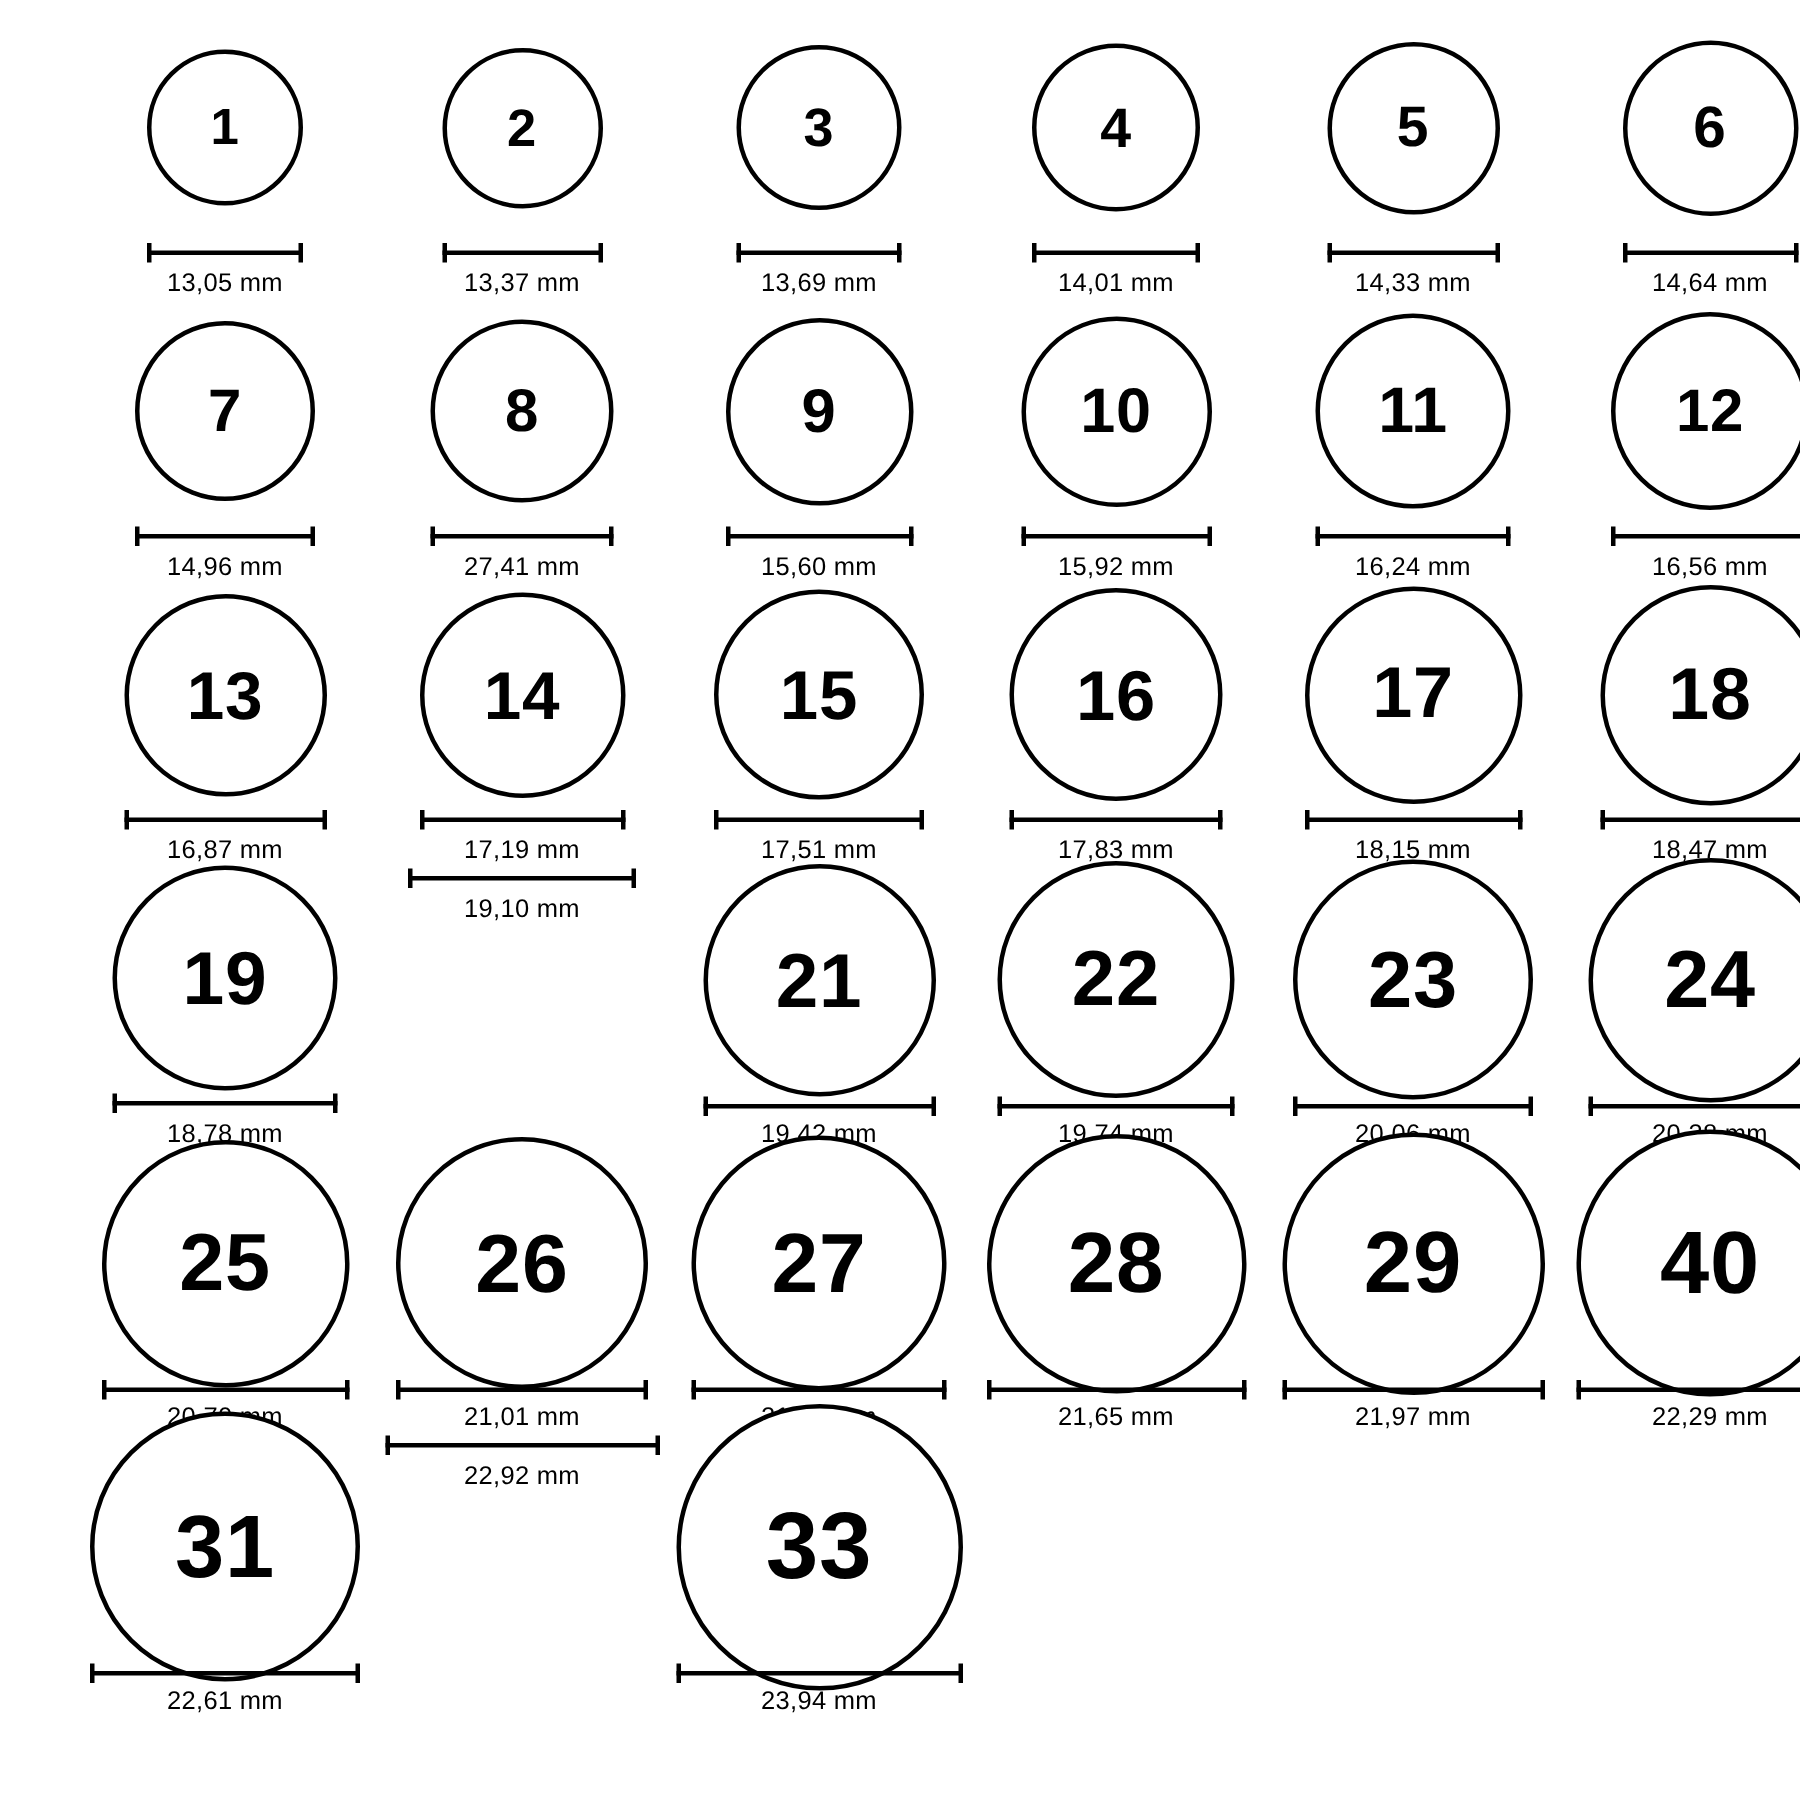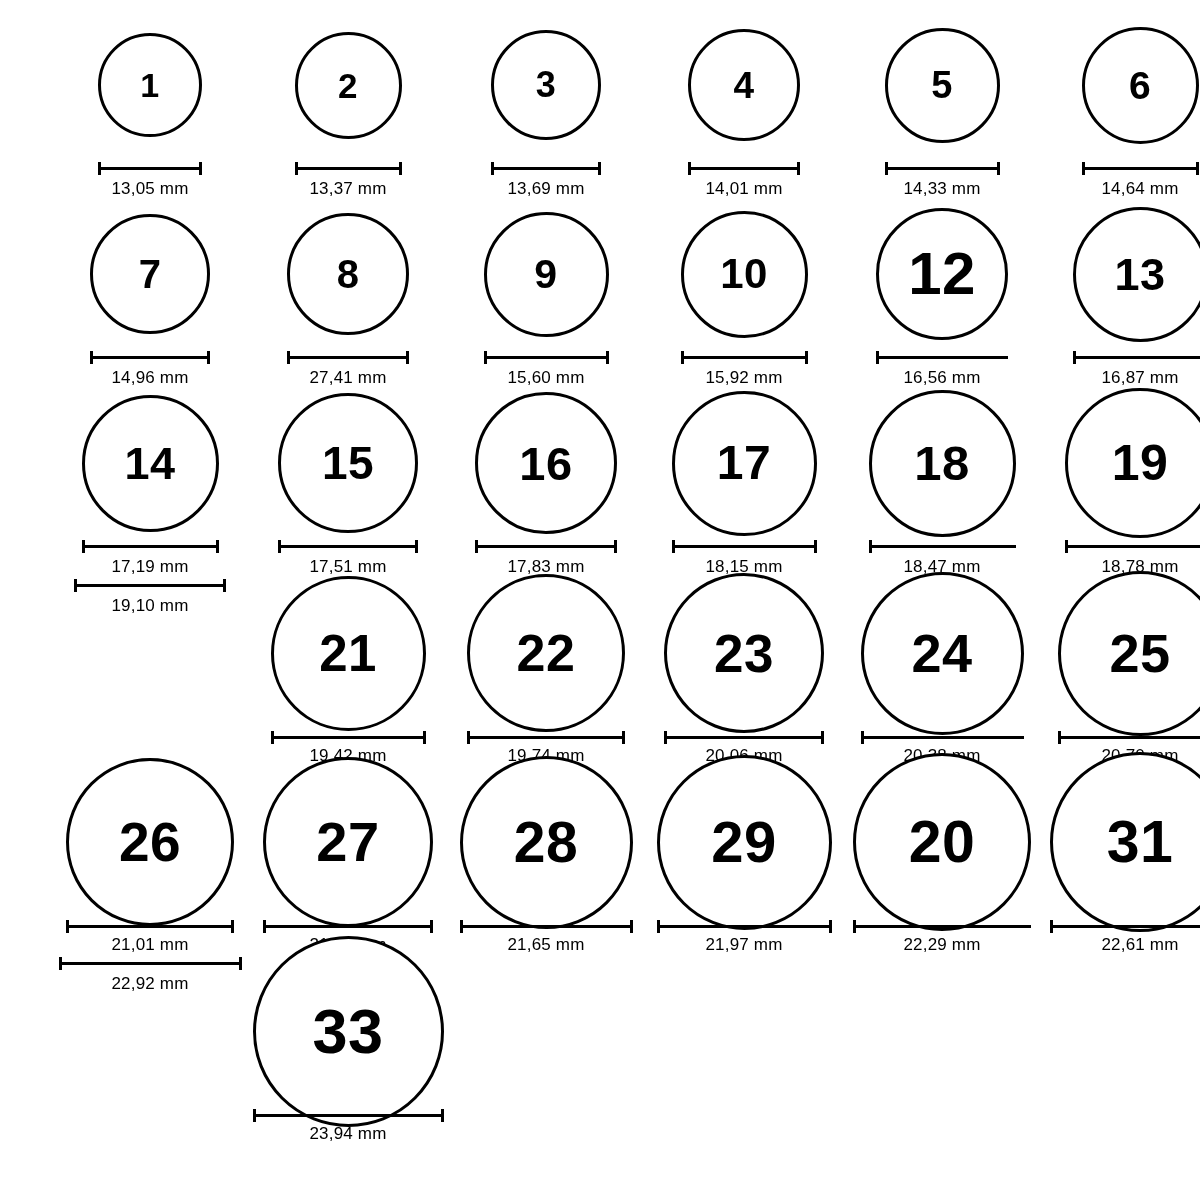--- a/index.html
+++ b/index.html
@@ -218,22 +218,35 @@
         </div>
         <div class="ruler" style="width: 127px;">
           <div class="bar"></div>
           <div class="tick-left"></div>
           <div class="tick-right"></div>
         </div>
         <div class="mm">15,92 mm</div>
       </div>
       <div class="cell">
         <div class="ring-wrap">
+          <div class="ring" style="width: 130px; height: 130px;">
+            <div class="ring-label" style="font-size: 43px;">11</div>
+          </div>
+        </div>
+        <div class="ruler" style="width: 130px;">
+          <div class="bar"></div>
+          <div class="tick-left"></div>
+          <div class="tick-right"></div>
+        </div>
+        <div class="mm">16,24 mm</div>
+      </div>
+      <div class="cell">
+        <div class="ring-wrap">
           <div class="ring" style="width: 132px; height: 132px;">
-            <div class="ring-label" style="font-size: 60px;">12</div>
+            <div class="ring-label" style="font-size: 40px;">12</div>
           </div>
         </div>
         <div class="ruler" style="width: 132px;">
           <div class="bar"></div>
           <div class="tick-left"></div>
         </div>
         <div class="mm">16,56 mm</div>
       </div>
       <div class="cell">
         <div class="ring-wrap">
@@ -445,21 +458,21 @@
         <div class="ruler" style="width: 175px;">
           <div class="bar"></div>
           <div class="tick-left"></div>
           <div class="tick-right"></div>
         </div>
         <div class="mm">21,97 mm</div>
       </div>
       <div class="cell">
         <div class="ring-wrap">
           <div class="ring" style="width: 178px; height: 178px;">
-            <div class="ring-label" style="font-size: 59px;">20</div>
+            <div class="ring-label" style="font-size: 59px;">40</div>
           </div>
         </div>
         <div class="ruler" style="width: 178px;">
           <div class="bar"></div>
           <div class="tick-left"></div>
         </div>
         <div class="mm">22,29 mm</div>
       </div>
       <div class="cell">
         <div class="ring-wrap">

